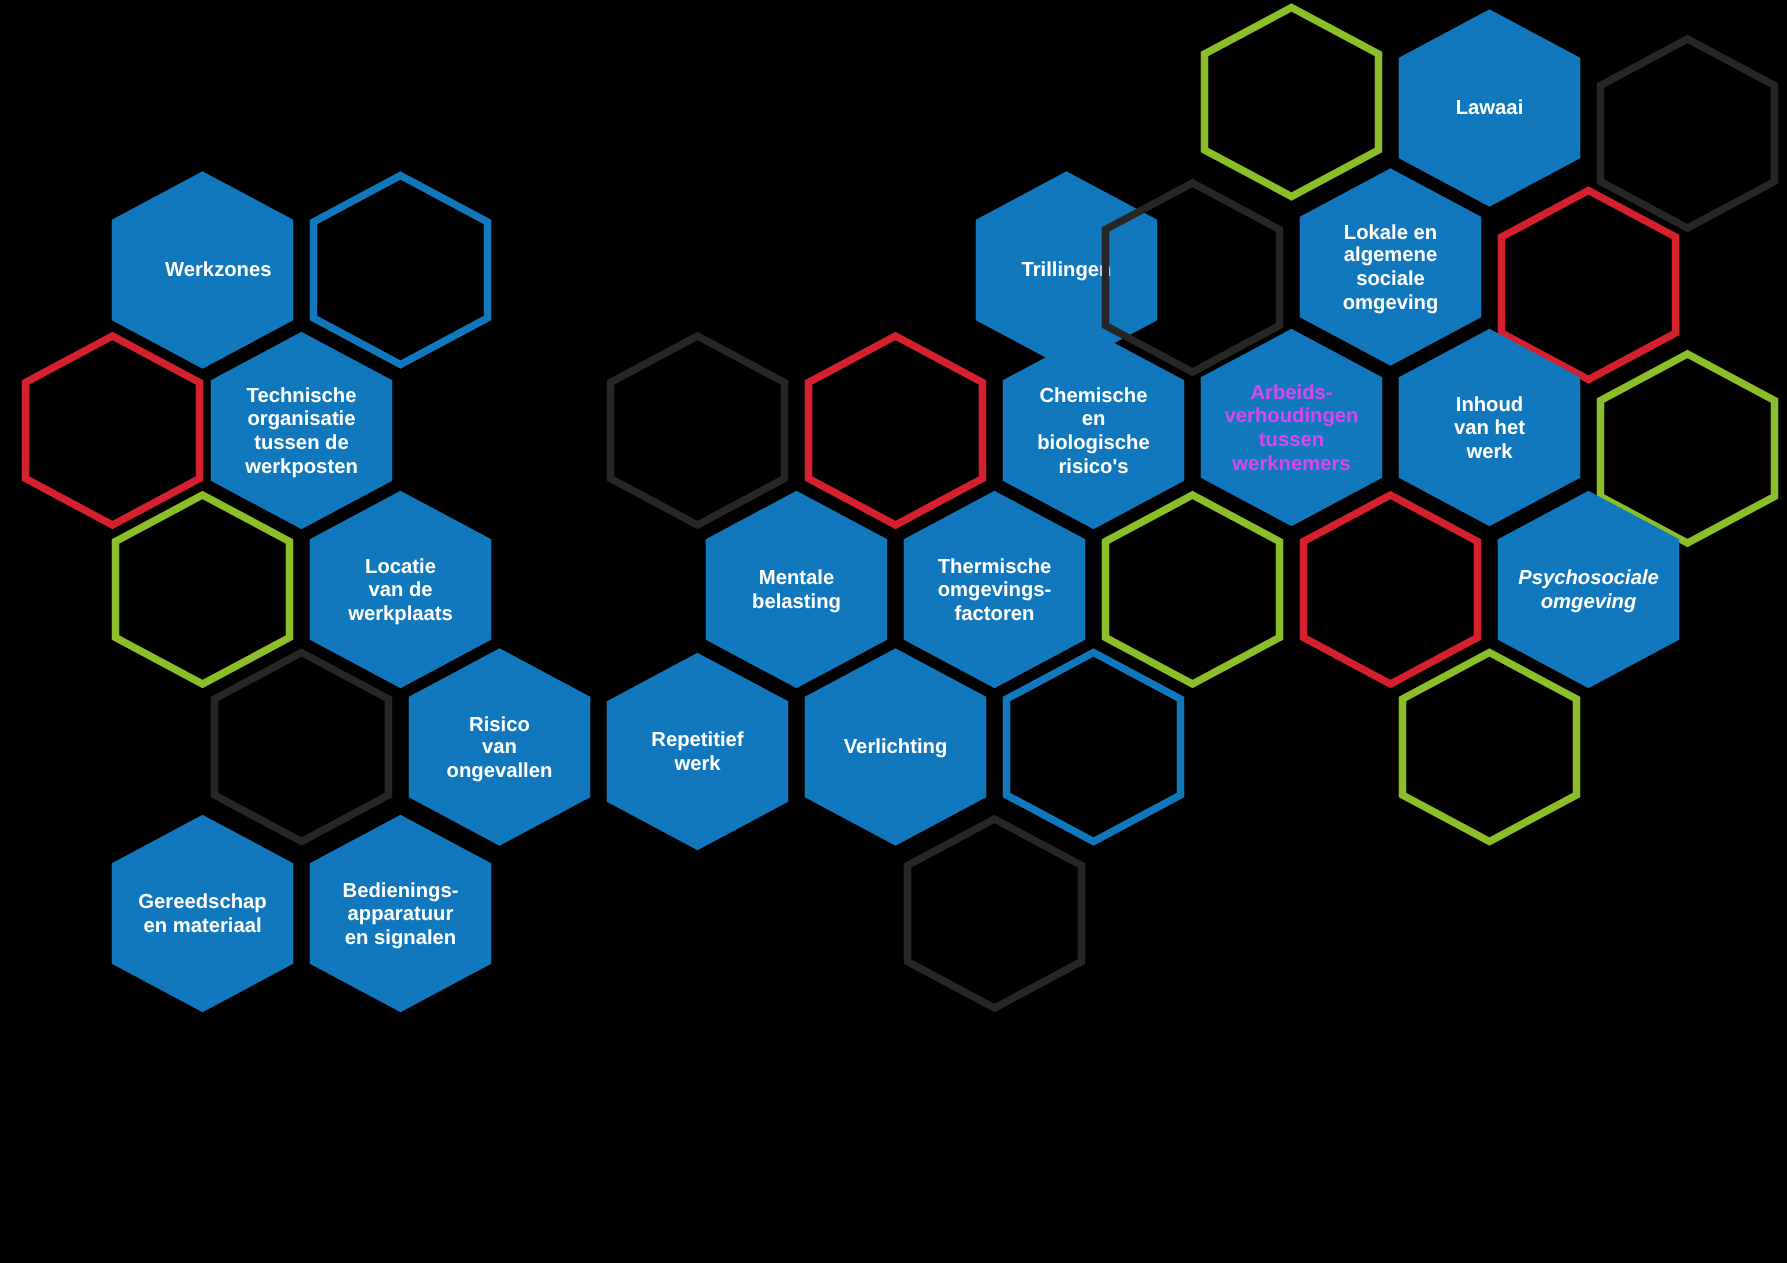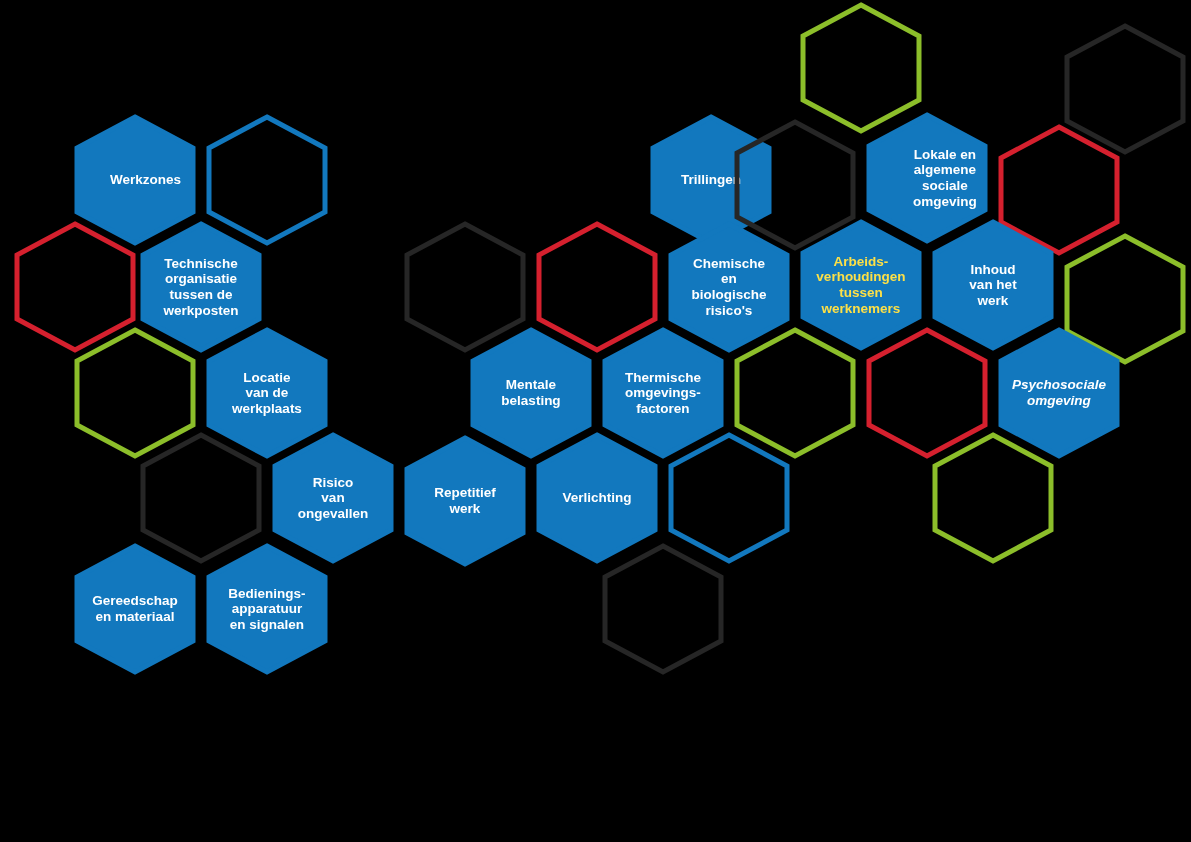--- a/index.html
+++ b/index.html
@@ -184,44 +184,50 @@
     <div class="hex" style="left: 602px; top: 543px;">
       <svg width="122" height="132" viewBox="0 0 122 132">
         <polygon points="61,3 119,34 119,98 61,129 3,98 3,34" fill="none" stroke="#262626" stroke-width="5"></polygon>
       </svg>
     </div>
     <div class="hex" style="left: 800px; top: 2px;">
       <svg width="122" height="132" viewBox="0 0 122 132">
         <polygon points="61,3 119,34 119,98 61,129 3,98 3,34" fill="none" stroke="#8CBE2A" stroke-width="5"></polygon>
       </svg>
     </div>
+    <div class="hex" style="left: 932px; top: 6px;">
+      <svg width="122" height="132" viewBox="0 0 122 132">
+        <polygon points="61,3 119,34 119,98 61,129 3,98 3,34" fill="#1278BE" stroke="#1278BE" stroke-width="5"></polygon>
+      </svg>
+      <div class="hex-label" style="color:#FFFFFF">Lawaai</div>
+    </div>
     <div class="hex" style="left: 1064px; top: 23px;">
       <svg width="122" height="132" viewBox="0 0 122 132">
         <polygon points="61,3 119,34 119,98 61,129 3,98 3,34" fill="none" stroke="#262626" stroke-width="5"></polygon>
       </svg>
     </div>
-    <div class="hex" style="left: 866px; top: 112px; padding-left: 36px;">
+    <div class="hex" style="left: 866px; top: 112px;">
       <svg width="122" height="132" viewBox="0 0 122 132">
         <polygon points="61,3 119,34 119,98 61,129 3,98 3,34" fill="#1278BE" stroke="#1278BE" stroke-width="5"></polygon>
       </svg>
       <div class="hex-label" style="color:#FFFFFF">Lokale en
 algemene
 sociale
 omgeving</div>
     </div>
     <div class="hex" style="left: 998px; top: 124px;">
       <svg width="122" height="132" viewBox="0 0 122 132">
         <polygon points="61,3 119,34 119,98 61,129 3,98 3,34" fill="none" stroke="#D5202E" stroke-width="5"></polygon>
       </svg>
     </div>
     <div class="hex" style="left: 800px; top: 219px;">
       <svg width="122" height="132" viewBox="0 0 122 132">
         <polygon points="61,3 119,34 119,98 61,129 3,98 3,34" fill="#1278BE" stroke="#1278BE" stroke-width="5"></polygon>
       </svg>
-      <div class="hex-label" style="color:#fde047">Arbeids-
+      <div class="hex-label" style="color:#d946ef">Arbeids-
 verhoudingen
 tussen
 werknemers</div>
     </div>
     <div class="hex" style="left: 932px; top: 219px;">
       <svg width="122" height="132" viewBox="0 0 122 132">
         <polygon points="61,3 119,34 119,98 61,129 3,98 3,34" fill="#1278BE" stroke="#1278BE" stroke-width="5"></polygon>
       </svg>
       <div class="hex-label" style="color:#FFFFFF">Inhoud
 van het

